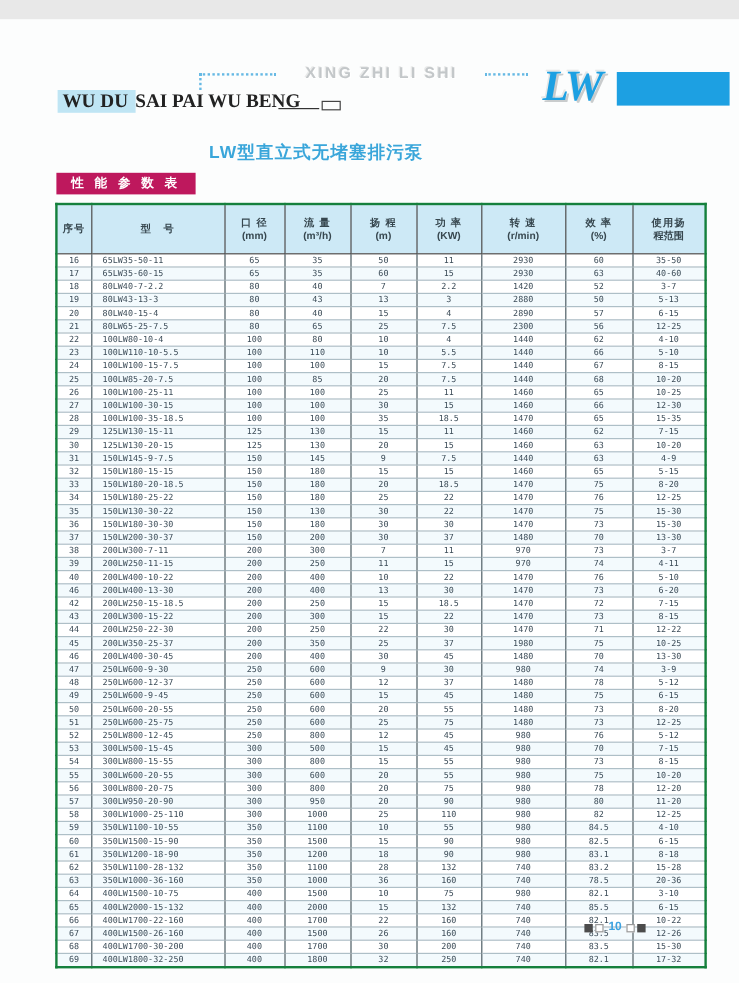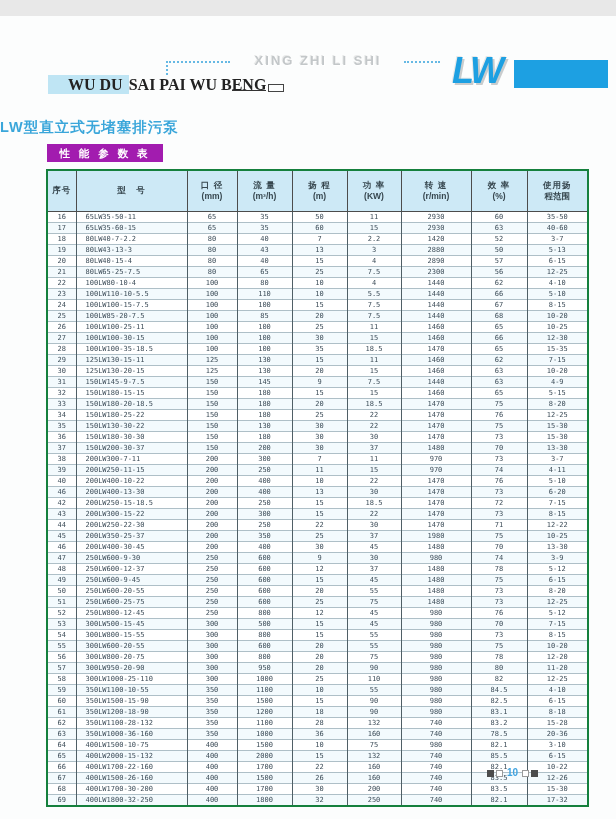--- a/index.html
+++ b/index.html
@@ -24,49 +24,50 @@
   }
   .dotted-right {
     position:absolute; left:404px; top:45px; width:36px; height:0;
     border-top:2px dotted #66b9e4;
   }
   .brand-line {
     position:absolute; left:48px; top:58px; height:22px;
     font-family:"Liberation Serif", serif; font-weight:bold;
     font-size:16px; color:#222; white-space:nowrap; line-height:22px;
   }
-  .brand-line .hl { background:#bfe5f4; padding:1px 2px 1px 20px; }
+  .brand-line .hl { background:#bfe5f4; padding:1px 2px 1px 4px; }
   .brand-tail {
     position:absolute; left:232px; top:74px; width:34px; height:0;
     border-top:1.5px solid #333;
   }
   .brand-box {
     position:absolute; left:268px; top:68px; width:16px; height:8px;
     border:1.5px solid #444; background:transparent;
   }
   .logo-lw {
     position:absolute; left:452px; top:34px;
     font-size:36px; font-weight:bold; font-style:italic;
     color:#1da0e2; letter-spacing:-2px;
     text-shadow:2px 2px 0 #c9cccd, -1px -1px 0 #e6e8e8;
+    font-family:Liberation Serif, serif;
   }
   .logo-bar {
     position:absolute; left:514px; top:44px; width:94px; height:28px;
     background:#1da0e2;
   }
 
   
   .doc-title {
     position:absolute; left:0; top:102px; width:527px;
-    text-align:left; font-size:14.5px; font-weight:bold; color:#3aa6da;
+    text-align:center; font-size:14.5px; font-weight:bold; color:#3aa6da;
     letter-spacing:1px;
   }
   .section-label {
     position:absolute; left:47px; top:128px; width:116px; height:18px;
-    background:#a21caf; color:#ffffff; font-size:10.5px; font-weight:bold;
+    background:#be185d; color:#ffffff; font-size:10.5px; font-weight:bold;
     letter-spacing:3px; text-align:center; line-height:18px;
   }
 
   
   .tbl-wrap { position:absolute; left:46px; top:153px; width:541px; }
   table {
     width:541px; border-collapse:collapse; table-layout:fixed;
     border:2px solid #15803d;
   }
   thead th {

